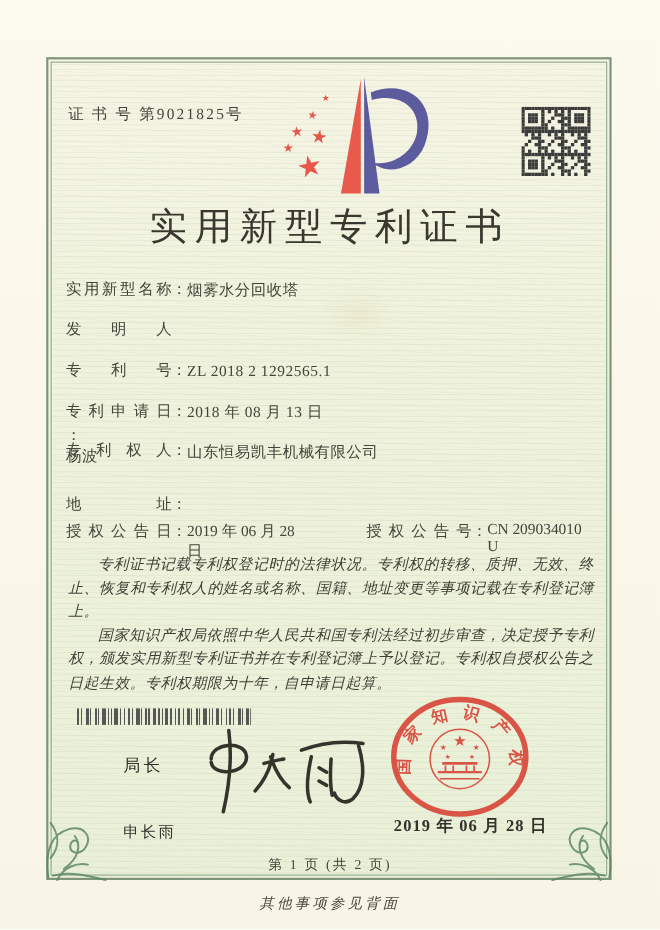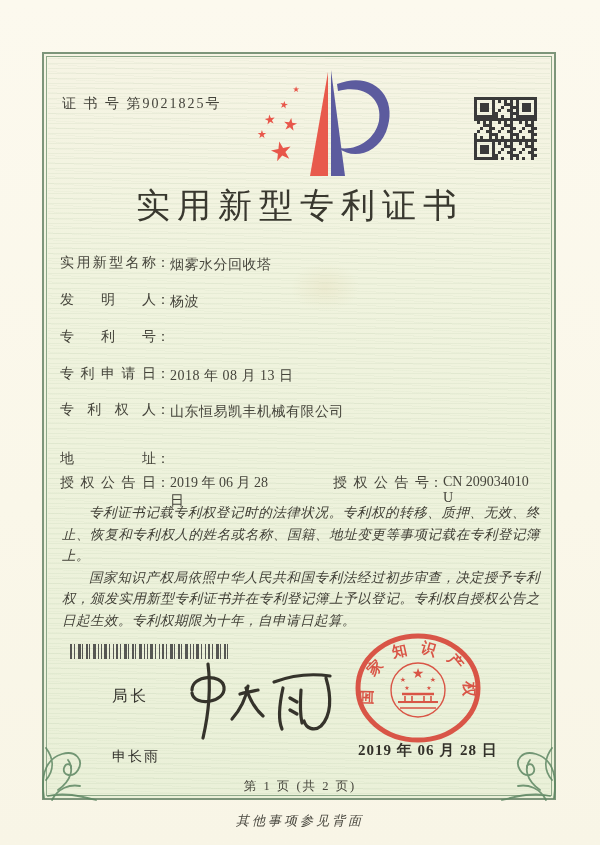--- a/index.html
+++ b/index.html
@@ -26,21 +26,21 @@
   .logo{position:absolute;left:240px;top:68px;width:162px;height:118px;}
   .qr{position:absolute;left:474px;top:97px;width:63px;height:63px;}
   .title{
     position:absolute;left:0;right:0;top:183px;text-align:center;
     font-size:34px;font-weight:500;letter-spacing:7px;color:#39382f;
   }
   .field{position:absolute;left:60px;width:468px;font-size:14px;color:#45443b;display:flex;align-items:flex-start;}
   .f-label{display:inline-block;width:96px;text-align:justify;text-align-last:justify;flex:0 0 96px;}
   .f-colon{flex:0 0 14px;}
   .f-value{flex:1;letter-spacing:0.5px;line-height:1.55;}
-  .fr0{top:254px;} .fr1{top:291px;} .fr2{top:328px;} .fr3{top:365px;} .fr4{top:401px;} .fr5{top:450px;}
+  .fr0{top:254px;} .fr1{top:291px;flex-direction:column;} .fr2{top:328px;} .fr3{top:365px;} .fr4{top:401px;} .fr5{top:450px;}
   .grant-row{position:absolute;left:60px;top:474px;width:480px;font-size:14px;color:#45443b;display:flex;}
   .grant-pair{display:flex;}
   .grant-pair.second{margin-left:50px;}
   .paras{position:absolute;left:62px;top:502px;width:478px;}
   .paras p{
     margin:0;font-size:13.5px;line-height:1.6;text-indent:2em;text-align:justify;
     font-style:italic;color:#403f36;letter-spacing:0.5px;
   }
   .barcode{
     position:absolute;left:70px;top:644px;width:158px;height:15px;opacity:.85;
@@ -373,20 +373,21 @@
       <span class="f-value">烟雾水分回收塔</span>
   </div>
   <div class="field fr1">
     <span class="f-label">发明人</span>
       <span class="f-colon">：</span>
       <span class="f-value">杨波</span>
   </div>
   <div class="field fr2">
     <span class="f-label">专利号</span>
       <span class="f-colon">：</span>
+      <span class="f-value">ZL 2018 2 1292565.1</span>
   </div>
   <div class="field fr3">
     <span class="f-label">专利申请日</span>
       <span class="f-colon">：</span>
       <span class="f-value">2018 年 08 月 13 日</span>
   </div>
   <div class="field fr4">
     <span class="f-label">专利权人</span>
       <span class="f-colon">：</span>
       <span class="f-value">山东恒易凯丰机械有限公司</span>

